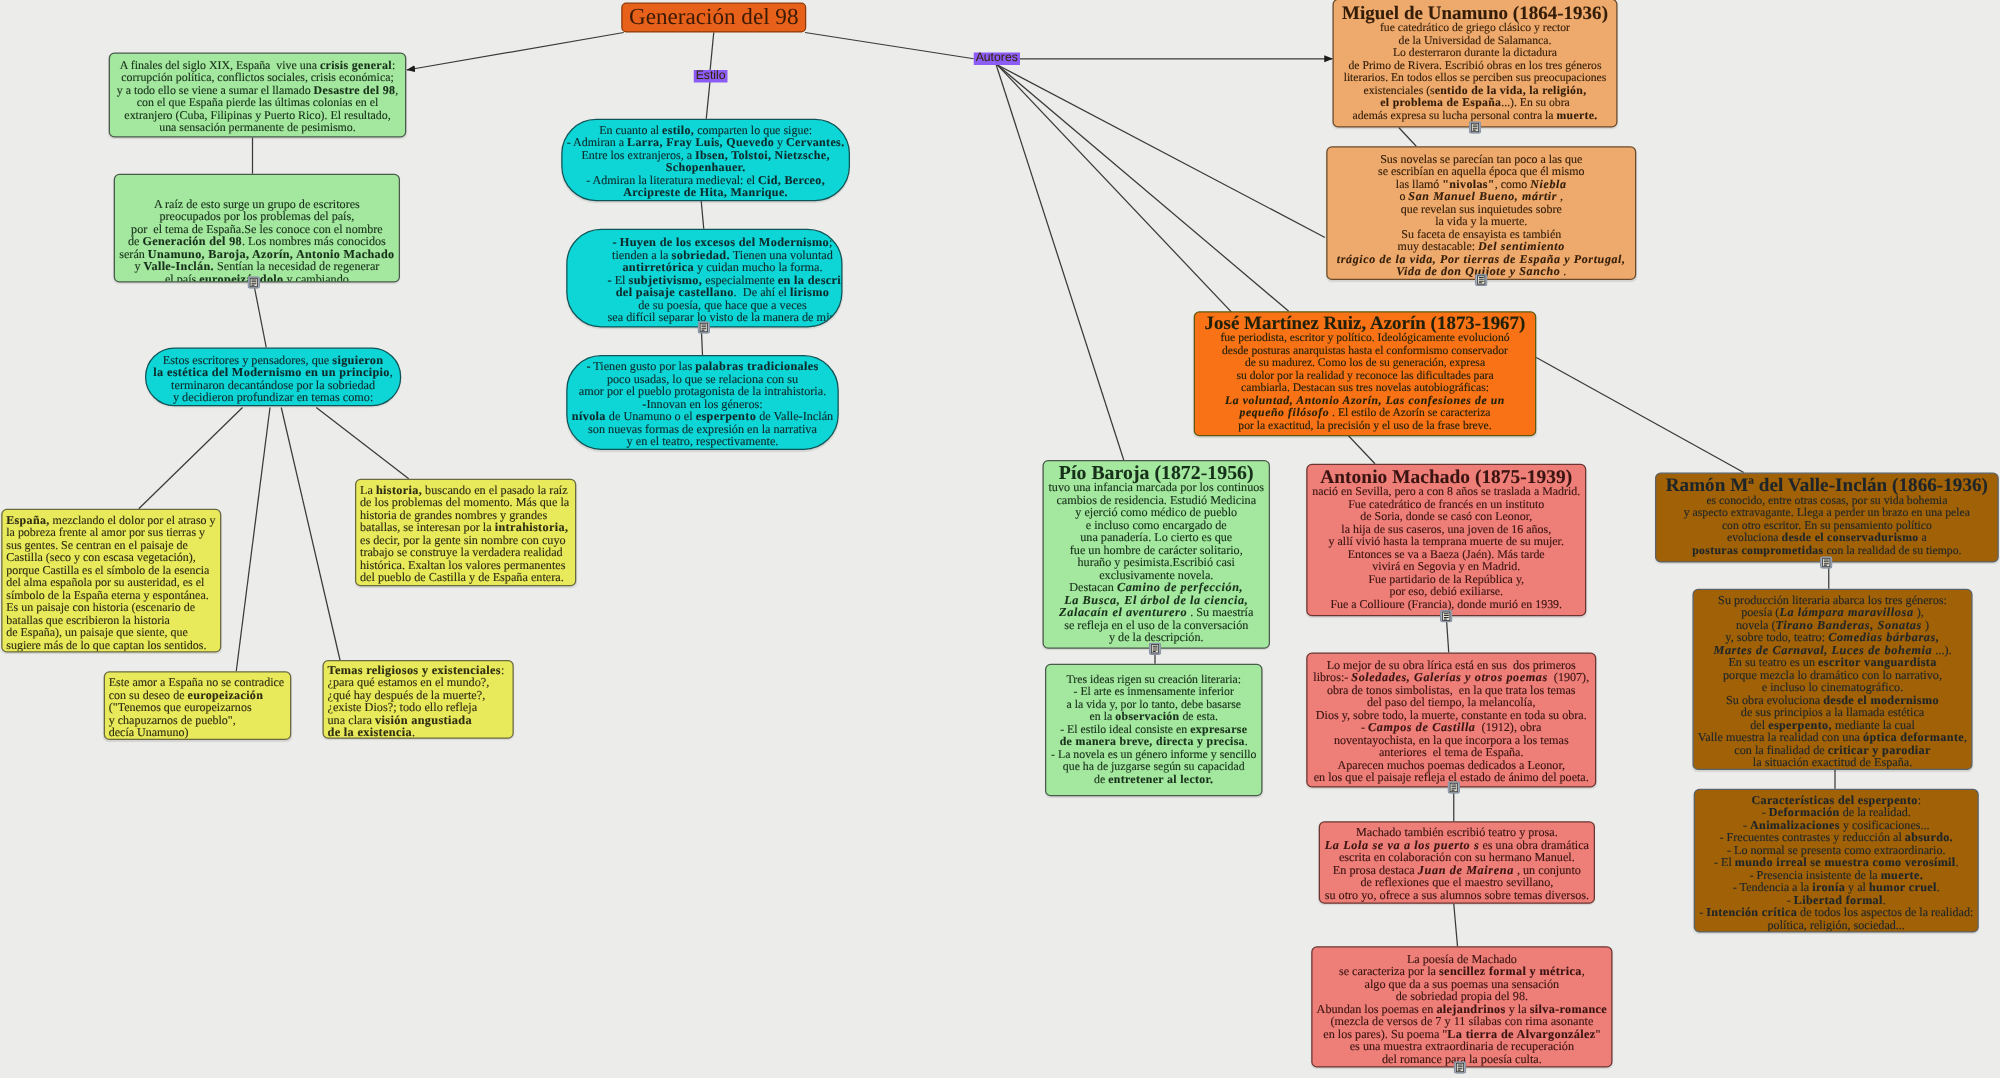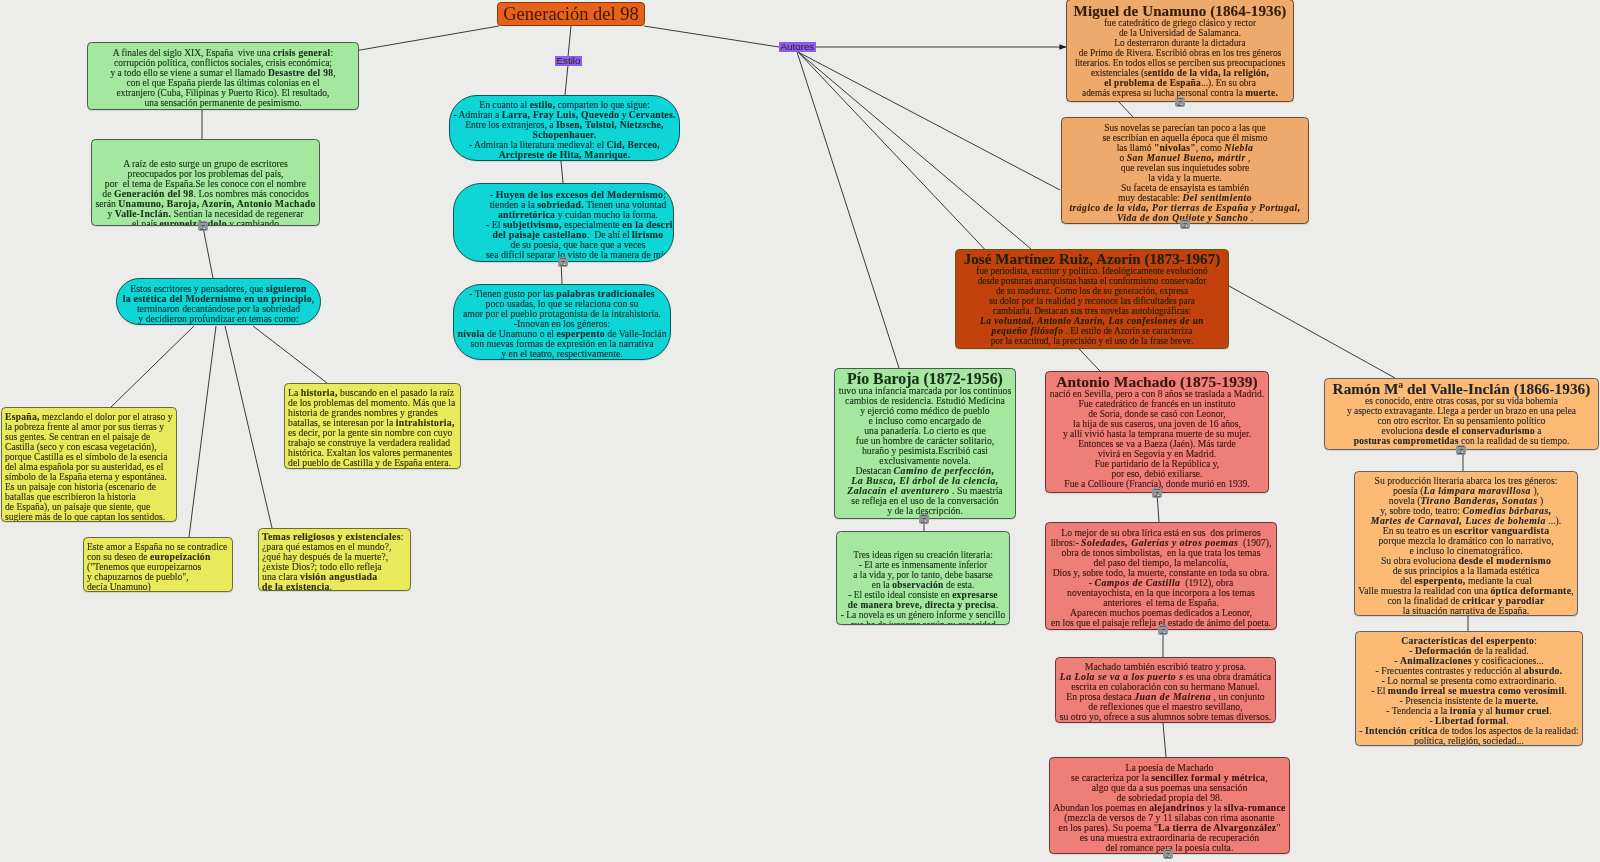--- a/index.html
+++ b/index.html
@@ -17,23 +17,23 @@
   .al{text-align:left;}
   .title-node{position:absolute;background:#e8611a;border:1px solid #8a3a08;border-radius:4px;
      color:#3b1a05;font-size:18.5px;line-height:23px;white-space:nowrap;text-align:center;
      box-sizing:border-box;}
   .lbl{position:absolute;background:#8b5cf6;color:#332500;font-family:"Liberation Sans",sans-serif;
      font-size:9.8px;line-height:9.3px;padding:0 1.5px;white-space:nowrap;box-sizing:border-box;}
   .green   {background:#a4e79e;color:#17301a;border-color:#4a5a4c;}
   .cyan    {background:#0fd6d6;color:#0d2b2d;border-color:#0f5456;border-radius:28px;}
   .yellow  {background:#e9e95c;color:#2e2d12;border-color:#6a6a40;}
   .orange  {background:#eeaa6c;color:#331c08;border-color:#6b4a2c;}
-  .olive   {background:#c2410c;color:#21200a;border-color:#5d5a10;}
+  .olive   {background:#f97316;color:#21200a;border-color:#5d5a10;}
   .salmon  {background:#ee7e78;color:#3a1411;border-color:#6b3531;}
-  .bluegray{background:#fdba74;color:#1e2529;border-color:#5b6166;}
+  .bluegray{background:#a16207;color:#1e2529;border-color:#5b6166;}
   .noteicon{position:absolute;width:10px;height:10px;line-height:0;}
 </style>
 </head>
 <body>
 
 <div id="map">
 
   <svg class="edges" id="edgesvg" viewBox="0 0 1600 862">
     <defs>
       <marker id="arrowhead" markerWidth="7" markerHeight="6" refX="6.6" refY="3" orient="auto" markerUnits="userSpaceOnUse">
@@ -65,21 +65,21 @@
     <polyline points="1163,723 1166,757" fill="none" stroke="#3a3a3a" stroke-width="1"></polyline>
     <polyline points="1463,450 1463,471" fill="none" stroke="#3a3a3a" stroke-width="1"></polyline>
     <polyline points="1468,616 1468,631" fill="none" stroke="#3a3a3a" stroke-width="1"></polyline>
   </svg>
 
   <div class="title-node" style="left:497px;top:2px;width:148px;height:24px;">Generación del 98</div>
   <div class="lbl" style="left:555px;top:56px;height:10px;">Estilo</div>
   <div class="lbl" style="left:779px;top:42px;height:10px;">Autores</div>
 
   <div id="nodelayer">
-  <div class="node green" style="left:87px;top:42px;width:272px;height:68px;font-size:9.537px;line-height:10px;padding-top:5.2px;">
+  <div class="node green" style="left:87px;top:42px;width:238px;height:68px;font-size:9.537px;line-height:10px;padding-top:5.2px;">
     <div class="ln">A finales del siglo XIX, España  vive una <b>crisis general</b>:</div>
     <div class="ln">corrupción política, conflictos sociales, crisis económica;</div>
     <div class="ln">y a todo ello se viene a sumar el llamado <b>Desastre del 98</b>,</div>
     <div class="ln">con el que España pierde las últimas colonias en el</div>
     <div class="ln">extranjero (Cuba, Filipinas y Puerto Rico). El resultado,</div>
     <div class="ln">una sensación permanente de pesimismo.</div>
   </div>
   <div class="node green" style="left:91px;top:139px;width:229px;height:87px;font-size:9.719px;line-height:10px;padding-top:19px;">
     <div class="ln">A raíz de esto surge un grupo de escritores</div>
     <div class="ln">preocupados por los problemas del país,</div>
@@ -228,21 +228,21 @@
     <div class="ln"><span class="it">La Busca, El árbol de la ciencia,</span></div>
     <div class="ln"><span class="it">Zalacaín el aventurero</span> . Su maestría</div>
     <div class="ln">se refleja en el uso de la conversación</div>
     <div class="ln">y de la descripción.</div>
   </div>
   <div class="noteicon" style="left:918.5px;top:514px;"><svg viewBox="0 0 11 11" width="10" height="10">
           <rect x="0.5" y="0.5" width="10" height="10" rx="1.6" fill="#aab4c4" stroke="#8a93a3" stroke-width="1"></rect>
           <rect x="2.3" y="1.8" width="6.4" height="7.4" fill="#e6e4d8" stroke="#3d3d3d" stroke-width="0.8"></rect>
           <path d="M3.5 3.3h4.2M3.5 4.9h4.2M3.5 6.5h4.2M3.5 8h2.6" stroke="#2f2f2f" stroke-width="0.9"></path>
         </svg></div>
-  <div class="node green" style="left:836px;top:531px;width:174px;height:94px;font-size:9.46px;line-height:10px;padding-top:18px;">
+  <div class="node green" style="left:836px;top:531px;width:174px;height:106px;font-size:9.46px;line-height:10px;padding-top:7px;">
     <div class="ln">Tres ideas rigen su creación literaria:</div>
     <div class="ln">- El arte es inmensamente inferior</div>
     <div class="ln">a la vida y, por lo tanto, debe basarse</div>
     <div class="ln">en la <b>observación</b> de esta.</div>
     <div class="ln">- El estilo ideal consiste en <b>expresarse</b></div>
     <div class="ln"><b>de manera breve, directa y precisa</b>.</div>
     <div class="ln">- La novela es un género informe y sencillo</div>
     <div class="ln">que ha de juzgarse según su capacidad</div>
     <div class="ln">de <b>entretener al lector.</b></div>
   </div>
@@ -325,21 +325,21 @@
     <div class="ln">y, sobre todo, teatro: <span class="it">Comedias bárbaras,</span></div>
     <div class="ln"><span class="it">Martes de Carnaval, Luces de bohemia</span> ...).</div>
     <div class="ln">En su teatro es un <b>escritor vanguardista</b></div>
     <div class="ln">porque mezcla lo dramático con lo narrativo,</div>
     <div class="ln">e incluso lo cinematográfico.</div>
     <div class="ln">Su obra evoluciona <b>desde el modernismo</b></div>
     <div class="ln">de sus principios a la llamada estética</div>
     <div class="ln">del <b>esperpento,</b> mediante la cual</div>
     <div class="ln">Valle muestra la realidad con una <b>óptica deformante</b>,</div>
     <div class="ln">con la finalidad de <b>criticar y parodiar</b></div>
-    <div class="ln">la situación narrativa de España.</div>
+    <div class="ln">la situación exactitud de España.</div>
   </div>
   <div class="node bluegray" style="left:1355px;top:631px;width:228px;height:115px;font-size:9.682px;line-height:10px;padding-top:3.7px;">
     <div class="ln"><b>Características del esperpento</b>:</div>
     <div class="ln">- <b>Deformación</b> de la realidad.</div>
     <div class="ln">- <b>Animalizaciones</b> y cosificaciones...</div>
     <div class="ln">- Frecuentes contrastes y reducción al <b>absurdo.</b></div>
     <div class="ln">- Lo normal se presenta como extraordinario.</div>
     <div class="ln">- El <b>mundo irreal se muestra como verosímil</b>.</div>
     <div class="ln">- Presencia insistente de la <b>muerte.</b></div>
     <div class="ln">- Tendencia a la <b>ironía</b> y al <b>humor cruel</b>.</div>

